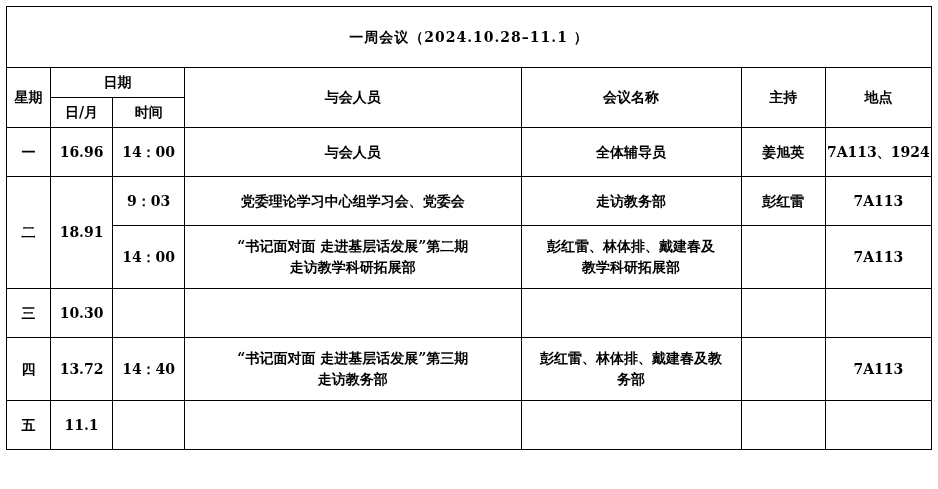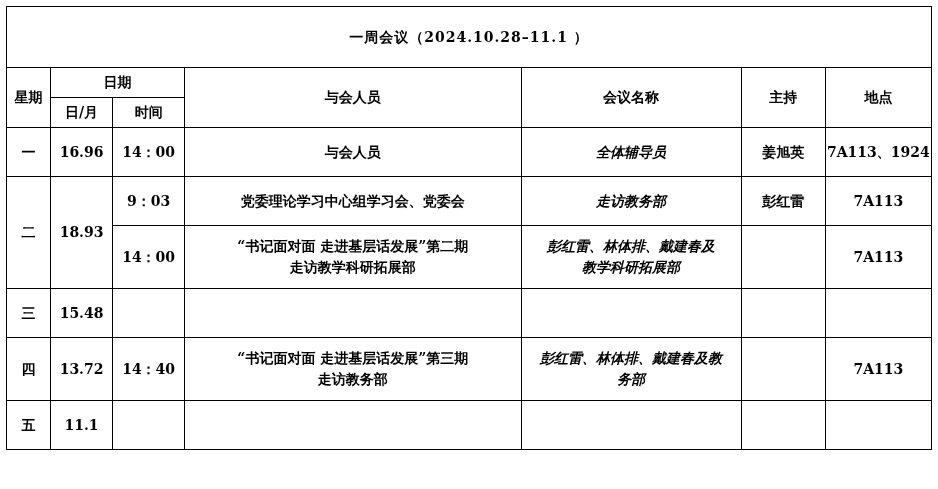--- a/index.html
+++ b/index.html
@@ -53,21 +53,20 @@
   }
   .cell-meeting {
     font-size: 15px;
     padding: 6px 8px;
     line-height: 1.55;
   }
   .cell-people {
     font-size: 15px;
     padding: 6px 8px;
     line-height: 1.55;
-    font-style: italic;
   }
   .cell-empty {
     height: 40px;
   }
   .row-tall td { height: 54px; }
   .row-short td { height: 40px; }
   .col-week { width: 44px; }
   .col-day  { width: 62px; }
   .col-time { width: 72px; }
   .col-name { width: 336px; }
@@ -113,39 +112,39 @@
         <td>16.96</td>
         <td>14：00</td>
         <td class="cell-meeting">与会人员</td>
         <td class="cell-people">全体辅导员</td>
         <td>姜旭英</td>
         <td>7A113、1924</td>
       </tr>
 
       <tr class="row-short">
         <td rowspan="2">二</td>
-        <td rowspan="2">18.93</td>
+        <td rowspan="2">18.91</td>
         <td>9：03</td>
         <td class="cell-meeting">党委理论学习中心组学习会、党委会</td>
         <td class="cell-people">走访教务部</td>
         <td>彭红雷</td>
         <td>7A113</td>
       </tr>
 
       <tr class="row-tall">
         <td>14：00</td>
         <td class="cell-meeting nowrap-wrap">“书记面对面 走进基层话发展”第二期<br>走访教学科研拓展部</td>
         <td class="cell-people nowrap-wrap">彭红雷、林体排、戴建春及<br>教学科研拓展部</td>
         <td></td>
         <td>7A113</td>
       </tr>
 
       <tr class="row-short">
         <td>三</td>
-        <td>15.48</td>
+        <td>10.30</td>
         <td class="cell-empty"></td>
         <td class="cell-meeting"></td>
         <td class="cell-people"></td>
         <td></td>
         <td></td>
       </tr>
 
       <tr class="row-tall">
         <td>四</td>
         <td>13.72</td>

